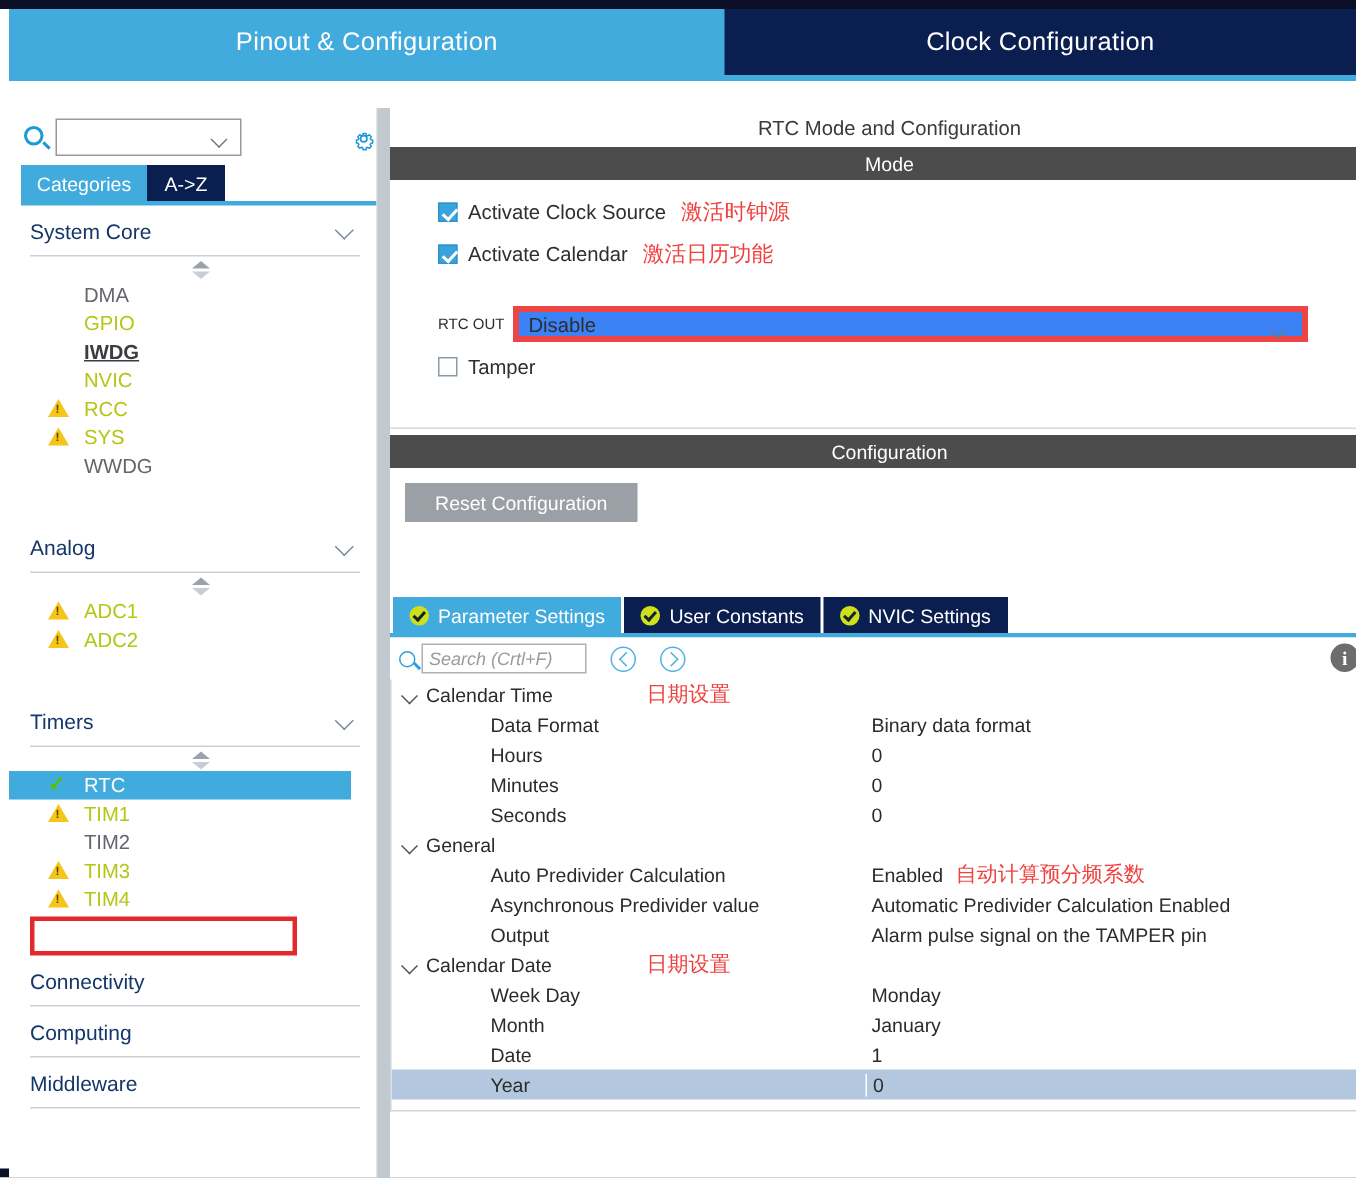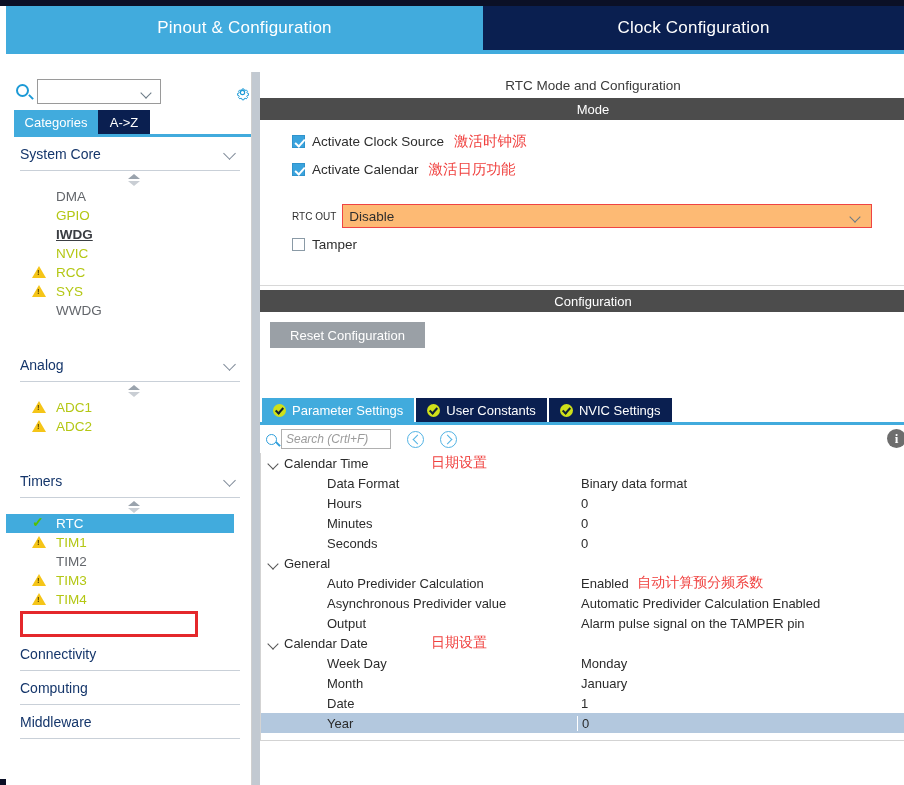--- a/index.html
+++ b/index.html
@@ -211,21 +211,21 @@
     content: ""; position: absolute; left: 4px; top: 1px;
     width: 4px; height: 8px;
     border-right: 2px solid #ffffff; border-bottom: 2px solid #ffffff;
     transform: rotate(42deg);
   }
   .cn { color: #f0413f; font-size: 14.5px; margin-left: 10px; }
   .rtcout-row { position: absolute; left: 32px; top: 84px; width: 580px; display: flex; align-items: center; }
   .rtcout-label { font-size: 10px; color: #2e2e2e; margin-right: 6px; }
   .rtcout-sel {
     position: relative; flex: 1; height: 24px;
-    border: 1px solid #ef4444; background: #fdba74;
+    border: 4px solid #ef4444; background: #3b82f6;
     display: flex; align-items: center; padding-left: 6px;
     font-size: 13.5px; color: #2e2e2e;
   }
   .rtcout-sel .combo-arrow { right: 9px; top: 8px; }
 
   
   .cfg { position: relative; }
   .reset-wrap { height: 46px; padding: 10px 0 0 10px; }
   .reset-btn {
     width: 155px; height: 26px; background: #9aa0a6; color: #ffffff;

